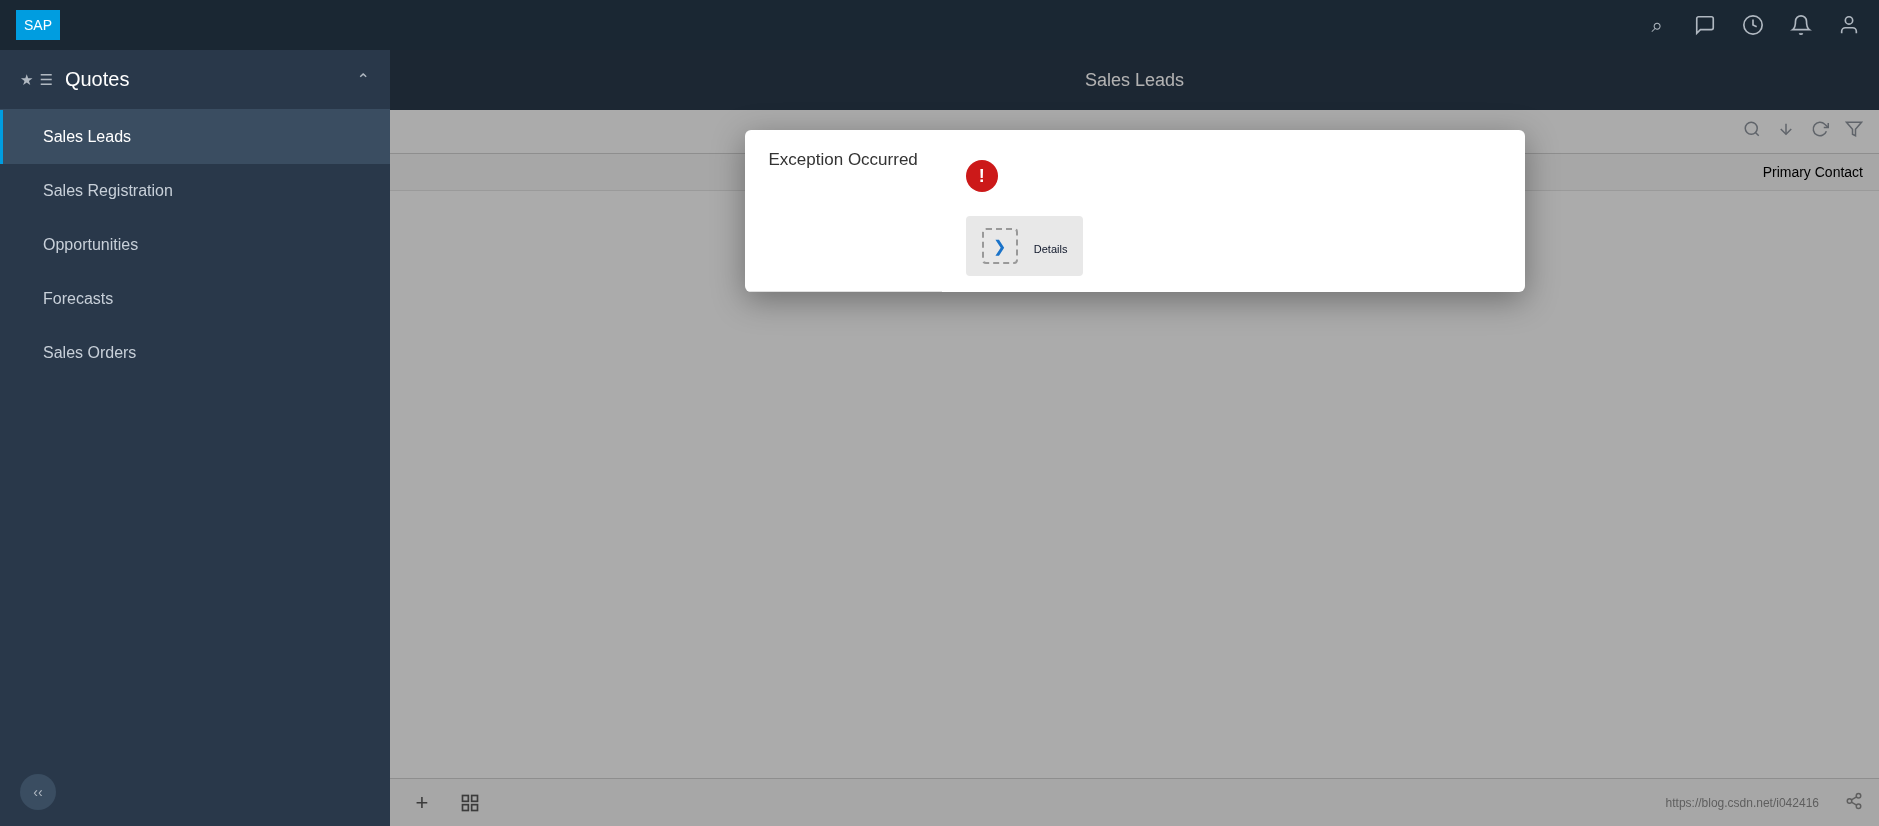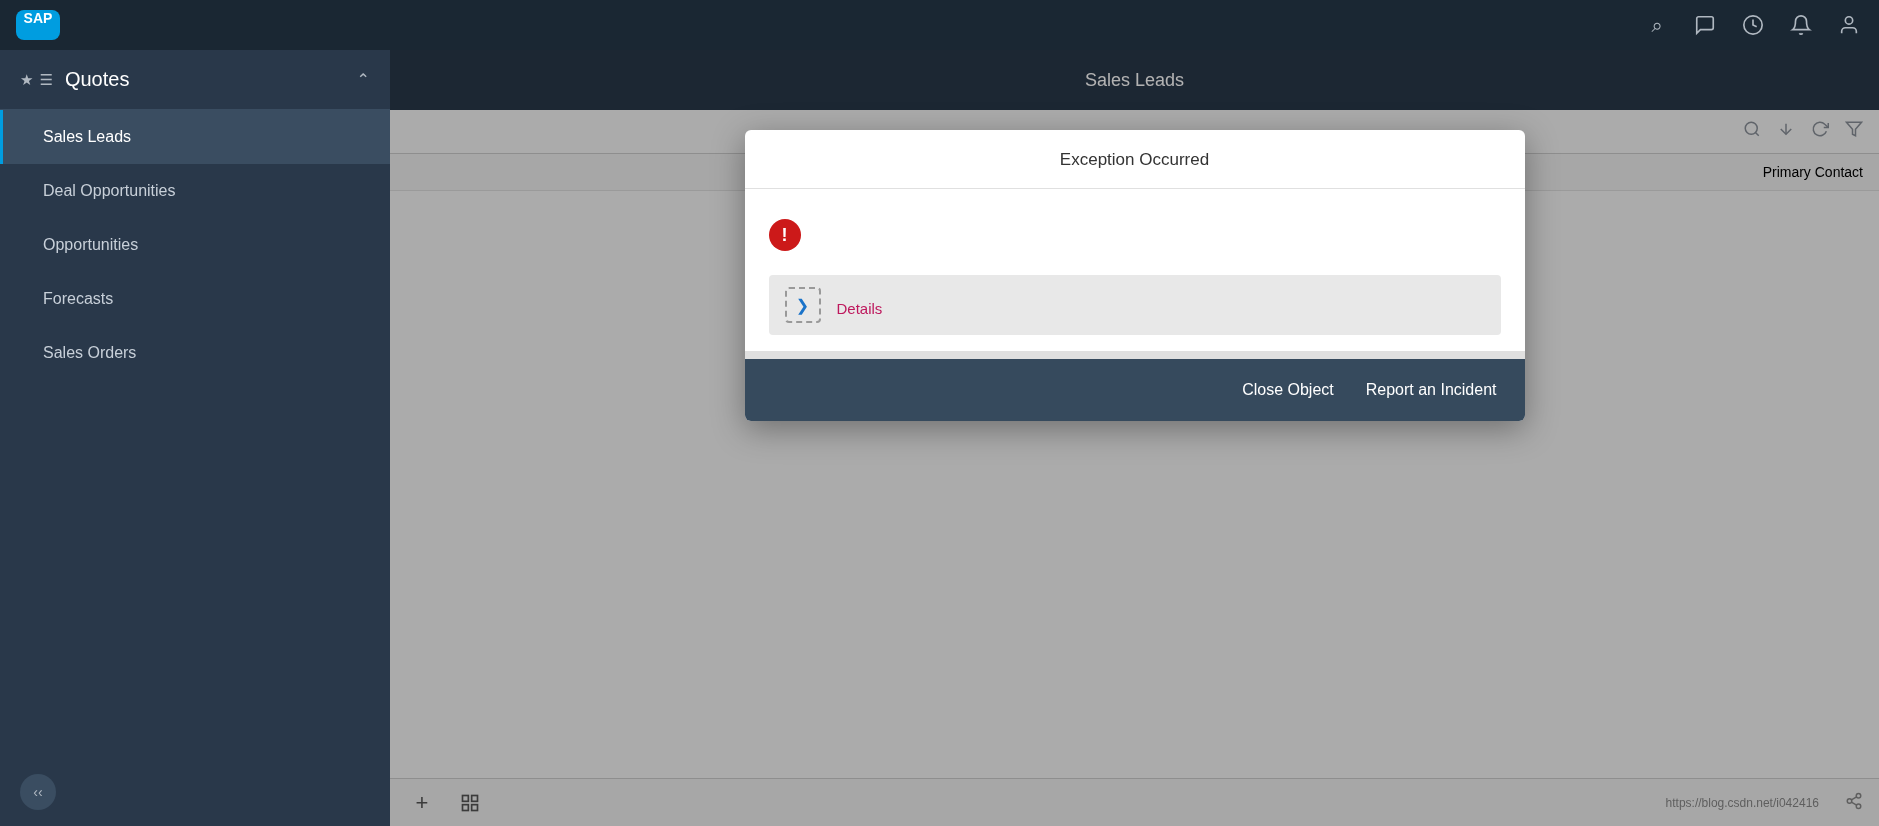--- a/index.html
+++ b/index.html
@@ -25,25 +25,26 @@
     }
     .sap-logo {
       display: flex;
       align-items: center;
       gap: 8px;
     }
     .sap-logo-box {
       background: #009de0;
       width: 44px;
       height: 30px;
-      border-radius: 8px;
-      display: flex;
+      border-radius: 0;
+      display: flex;
+      align-items: center;
       justify-content: center;
       color: white;
-      font-weight: bold;
+      font-weight: normal;
       font-size: 14px;
     }
     .header-icons {
       display: flex;
       align-items: center;
       gap: 20px;
       color: #b0b8c1;
       font-size: 20px;
     }
     .header-icon {
@@ -248,21 +249,21 @@
     }
 
     
     .dialog {
       background: white;
       border-radius: 6px;
       width: 780px;
       box-shadow: 0 8px 32px rgba(0,0,0,0.35);
       overflow: hidden;
       display: flex;
-      flex-direction: column;
+      flex-direction: row;
     }
     .dialog-header {
       padding: 20px 24px 18px;
       border-bottom: 1px solid #e0e0e0;
       text-align: center;
     }
     .dialog-title {
       font-size: 17px;
       color: #333;
       font-weight: 400;
@@ -316,22 +317,22 @@
       display: flex;
       align-items: center;
       justify-content: center;
       color: #1a73c9;
       font-size: 16px;
       background: none;
       cursor: pointer;
       flex-shrink: 0;
     }
     .details-label {
-      font-size: 15px;
-      color: #be185d;
+      font-size: 11px;
+      color: #0f172a;
       margin-top: 6px;
     }
     .dialog-separator {
       height: 8px;
       background: #e0e0e0;
       margin: 0;
     }
     .dialog-footer {
       background: #364a5d;
       padding: 16px 24px;
@@ -398,21 +399,21 @@
         </div>
         <span>Quotes</span>
       </div>
       <div class="sidebar-collapse-icon">⌃</div>
     </div>
 
     <div class="sidebar-nav-item active">
       <span>Sales Leads</span>
     </div>
     <div class="sidebar-nav-item">
-      <span>Deal Opportunities</span>
+      <span>Sales Registration</span>
     </div>
     <div class="sidebar-nav-item">
       <span>Opportunities</span>
     </div>
     <div class="sidebar-nav-item">
       <span>Forecasts</span>
     </div>
     <div class="sidebar-nav-item">
       <span>Sales Orders</span>
     </div>
@@ -491,21 +492,17 @@
             <div class="error-icon">!</div>
           </div>
           <div class="details-section">
             <div class="details-row">
               <button class="details-expand-btn">❯</button>
               <span class="details-label">Details</span>
             </div>
           </div>
         </div>
         <div class="dialog-separator"></div>
-        <div class="dialog-footer">
-          <button class="dialog-btn">Close Object</button>
-          <button class="dialog-btn">Report an Incident</button>
-        </div>
       </div>
     </div>
 
   </div>
 </div>
 
 </body></html>

